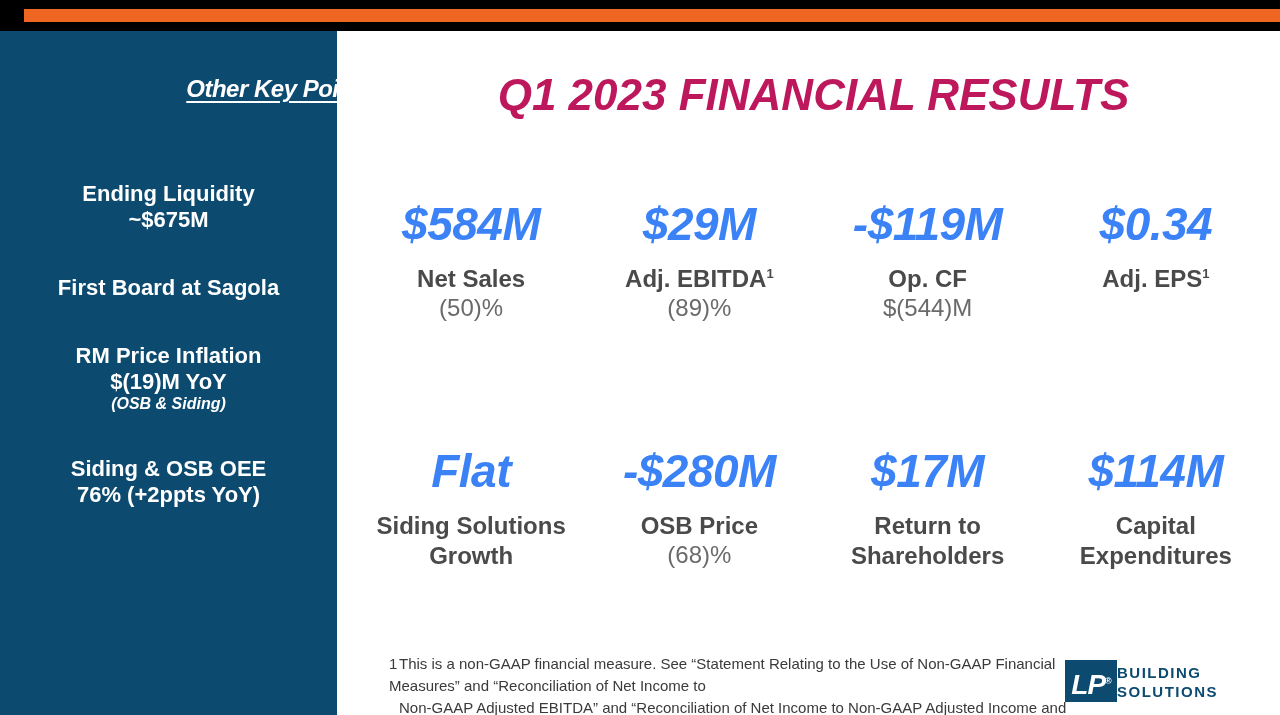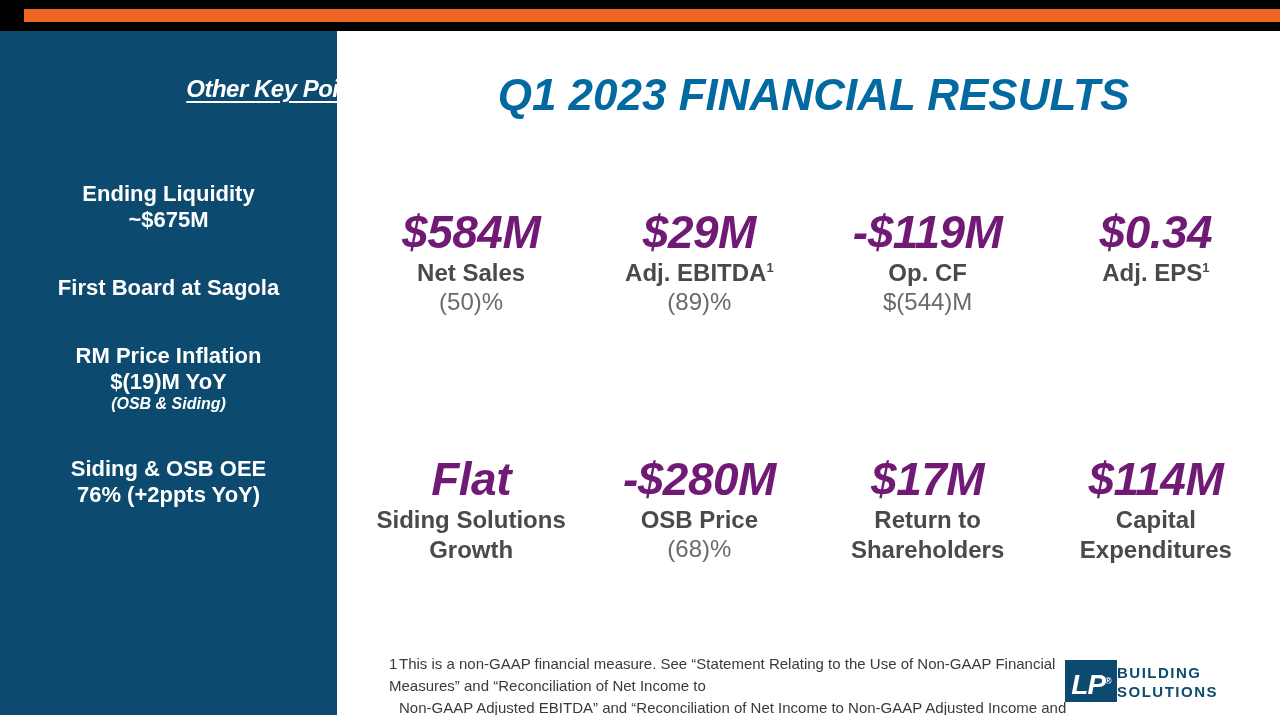--- a/index.html
+++ b/index.html
@@ -86,53 +86,53 @@
     position: absolute;
     left: 347px; top: 31px;
     width: 933px; height: 684px;
     background: #ffffff;
   }
   .main-title {
     position: absolute;
     left: 0; top: 39px;
     width: 933px;
     text-align: center;
-    color: #0369a1;
+    color: #be185d;
     font-size: 44px;
     font-weight: bold;
     font-style: italic;
     letter-spacing: 0px;
   }
   .metrics-row {
     position: absolute;
     left: 10px;
     width: 913px;
     display: flex;
     flex-direction: row;
   }
   .row1 { top: 168px; }
   .row2 { top: 415px; }
   .metric {
     flex: 1 1 0;
     text-align: center;
   }
   .metric-value {
-    color: #701a75;
+    color: #3b82f6;
     font-size: 46px;
     font-weight: bold;
     font-style: italic;
     line-height: 1.1;
     letter-spacing: -0.5px;
-    margin-top: 8px;
   }
   .metric-label {
     color: #4a4a4a;
     font-size: 24px;
     font-weight: bold;
     line-height: 1.25;
+    margin-top: 14px;
   }
   .metric-sub {
     color: #6a6a6a;
     font-size: 24px;
     font-weight: normal;
     line-height: 1.2;
   }
   .metric-label sup {
     font-size: 13px;
     font-weight: bold;

